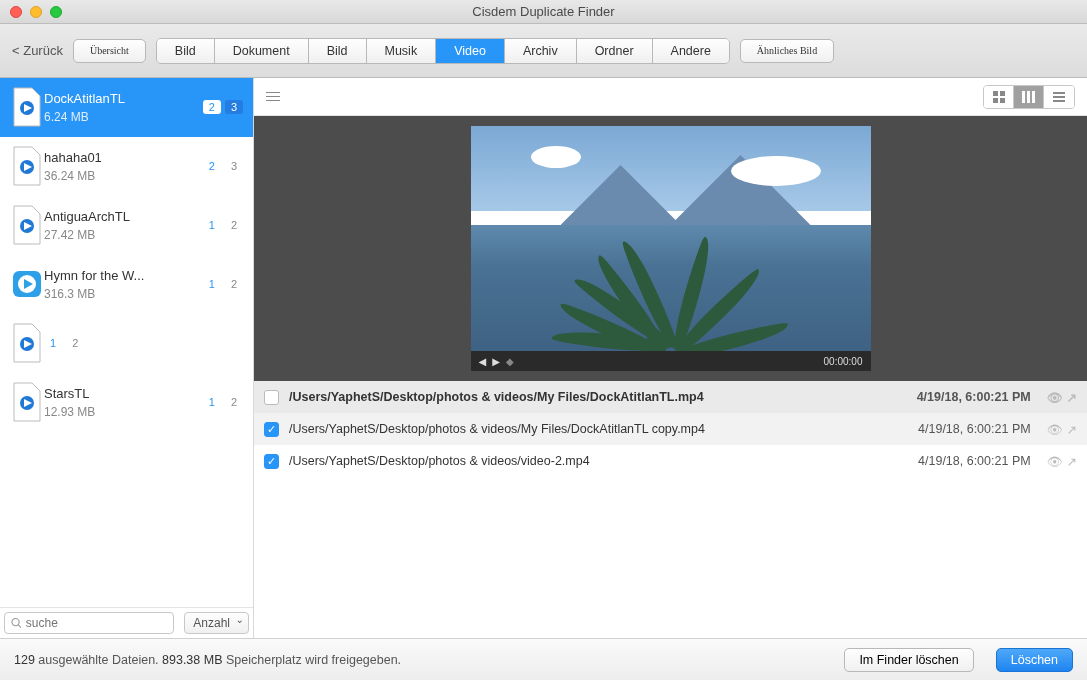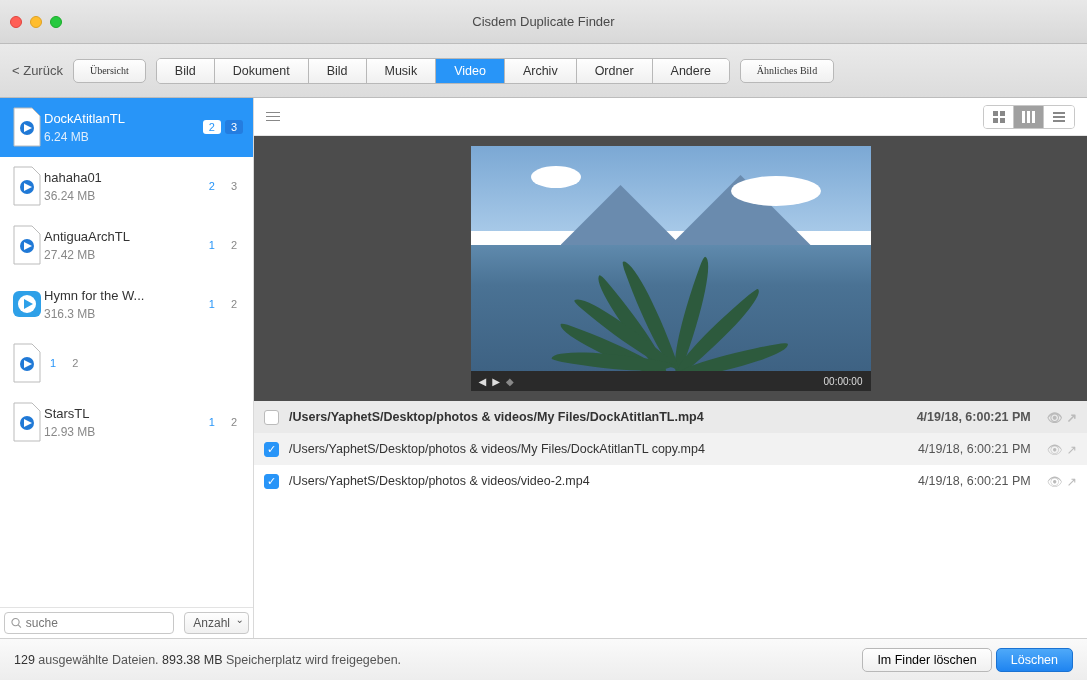--- a/index.html
+++ b/index.html
@@ -8,21 +8,21 @@
   font-size: 13px;
   background: #ececec;
   width: 1087px;
   height: 680px;
   overflow: hidden;
   display: flex;
   flex-direction: column;
   color: #333;
 }
 .titlebar {
-  height: 44px;
+  height: 24px;
   background: linear-gradient(#e8e8e8, #d8d8d8);
   display: flex;
   align-items: center;
   padding: 0 10px;
   border-bottom: 1px solid #bcbcbc;
   position: relative;
 }
 .traffic { display: flex; gap: 8px; }
 .dot { width: 12px; height: 12px; border-radius: 50%; }
 .dot.red { background: #ff5f56; border: 0.5px solid #e0443e; }
@@ -168,21 +168,21 @@
   height: 42px;
   background: linear-gradient(#fafafa, #ededed);
   border-top: 1px solid #d0d0d0;
   display: flex;
   align-items: center;
   padding: 0 14px;
   justify-content: space-between;
 }
 .footer-left { font-size: 12.5px; color: #555; }
 .footer-left strong { color: #333; font-weight: 400; }
-.footer-right { display: flex; gap: 4px; }
+.footer-right { display: flex; gap: 22px; }
 .btn {
   height: 24px;
   padding: 0 14px;
   border: 1px solid #b8b8b8;
   border-radius: 5px;
   background: linear-gradient(#fefefe, #f0f0f0);
   font-size: 12.5px;
   cursor: pointer;
 }
 .btn.primary { background: linear-gradient(#4ea9f9, #1f84f0); border-color: #1a72d2; color: #fff; }

